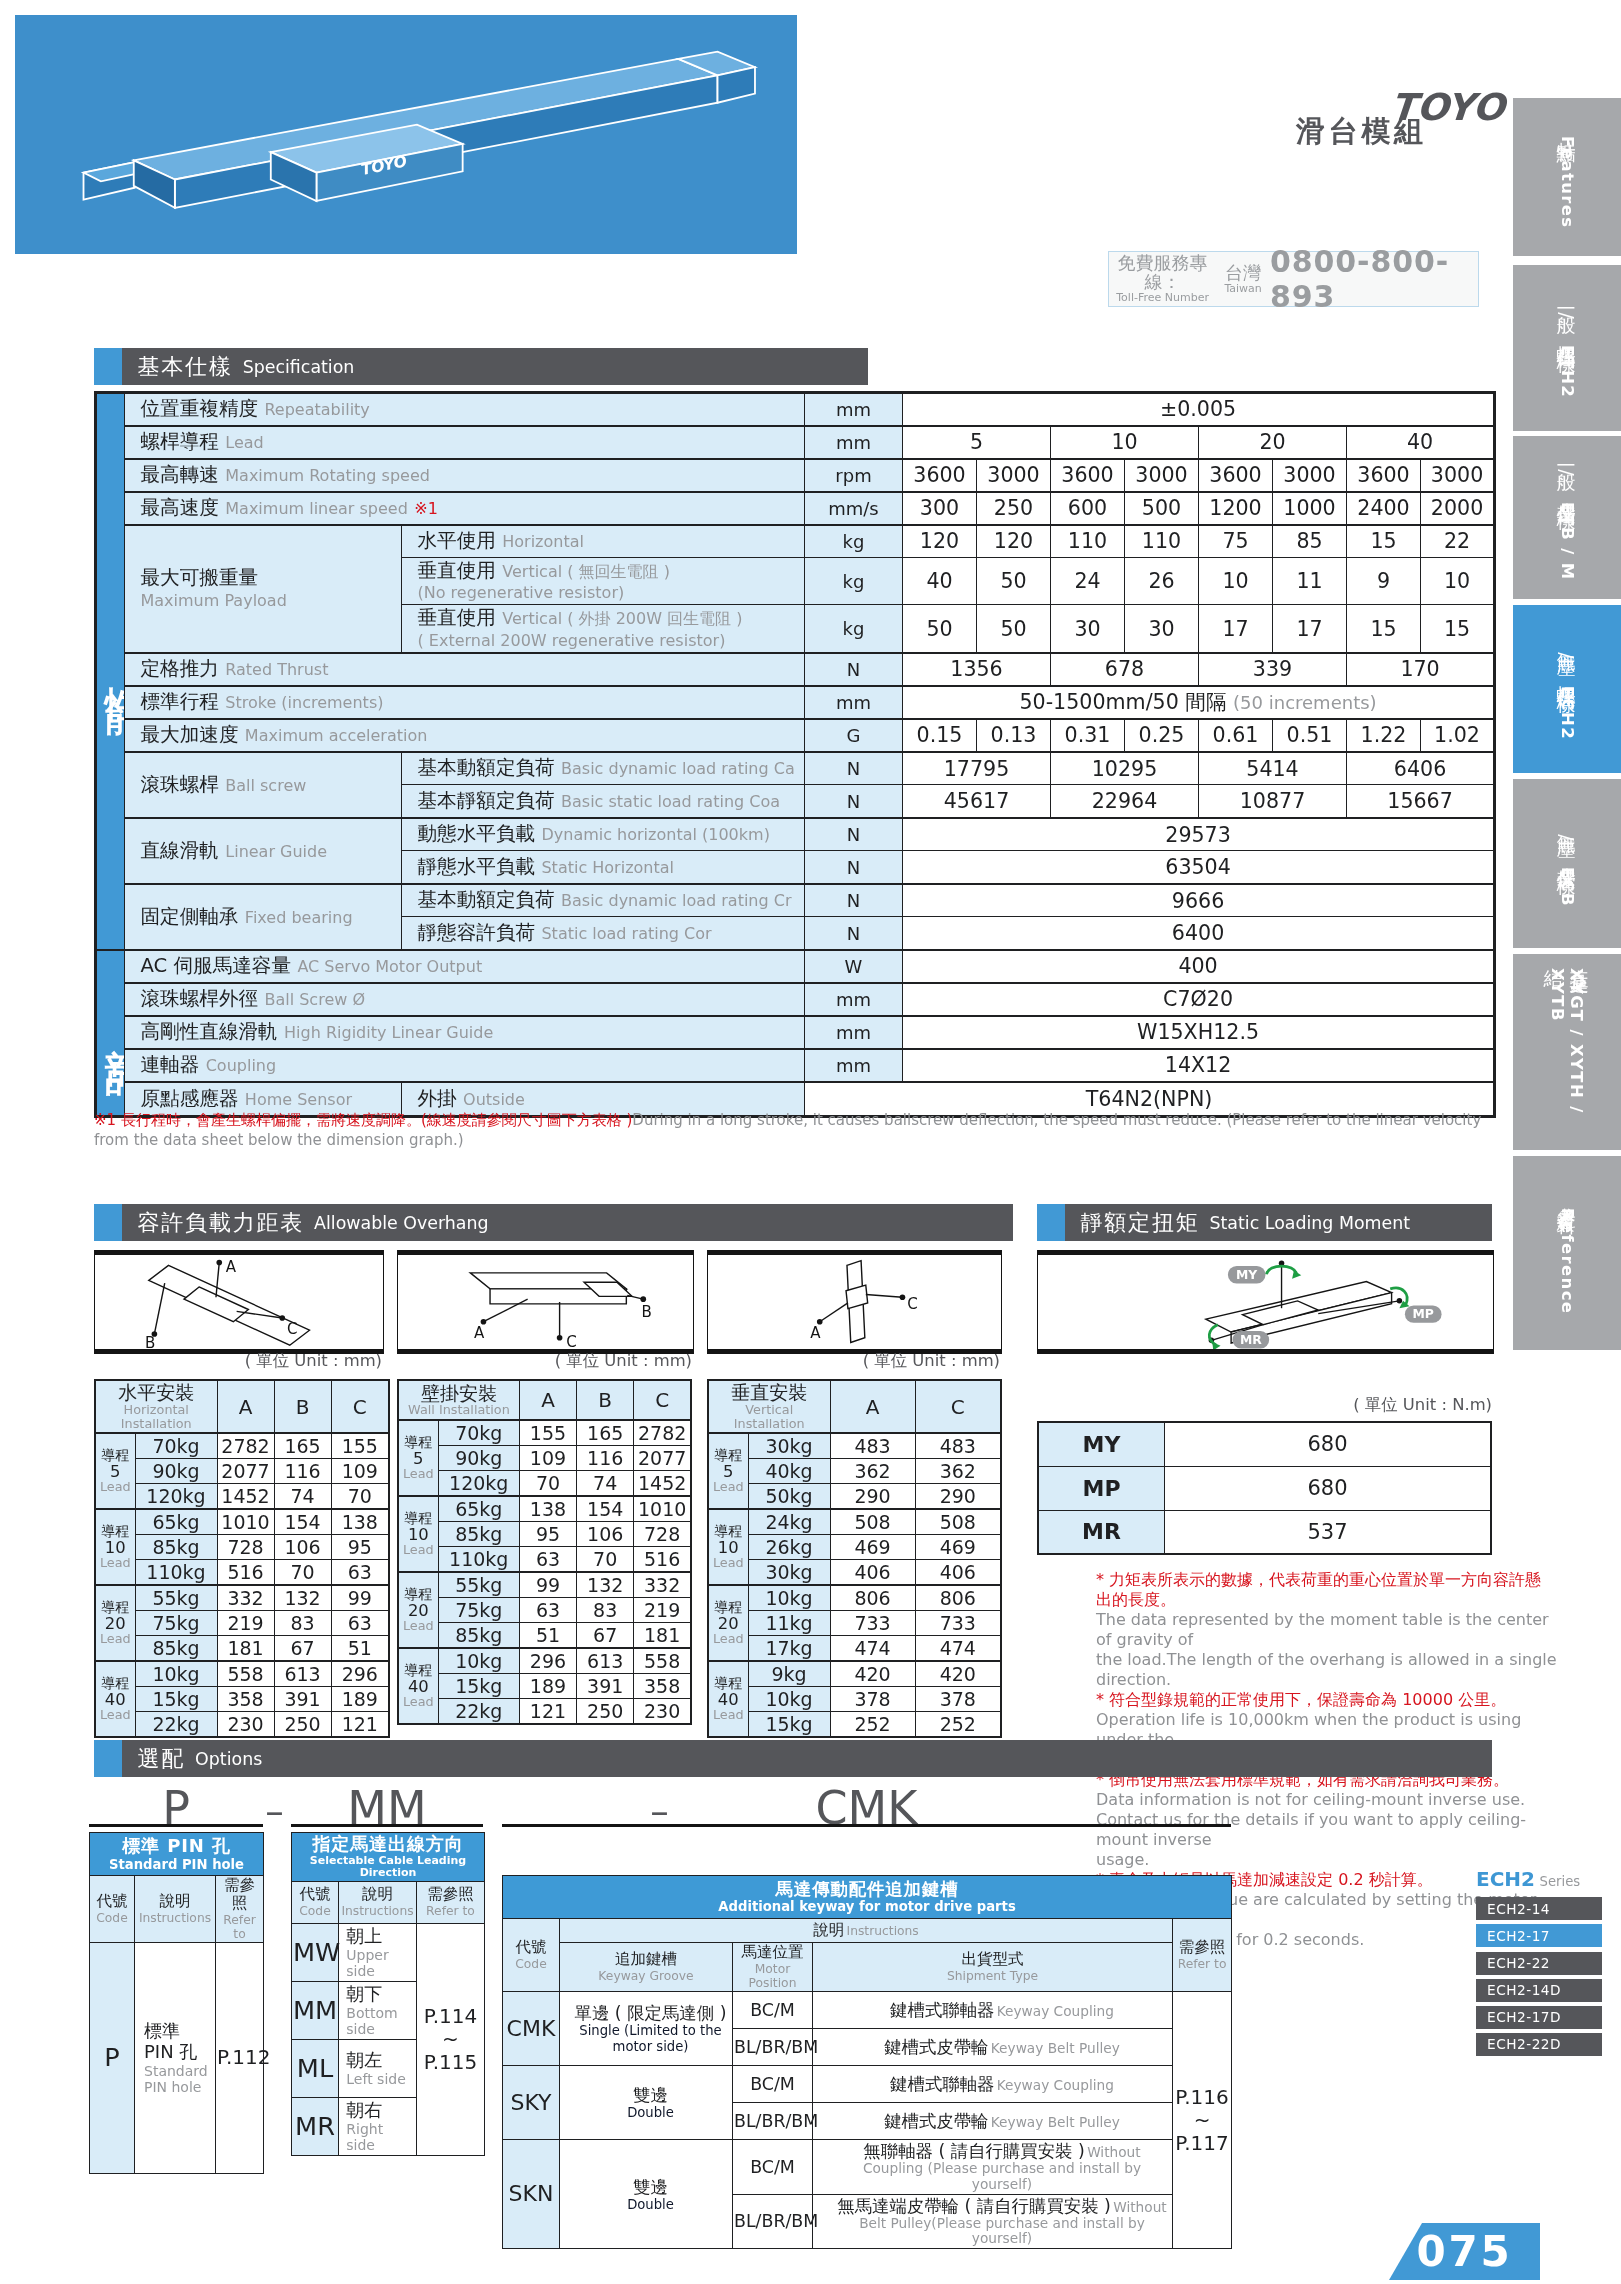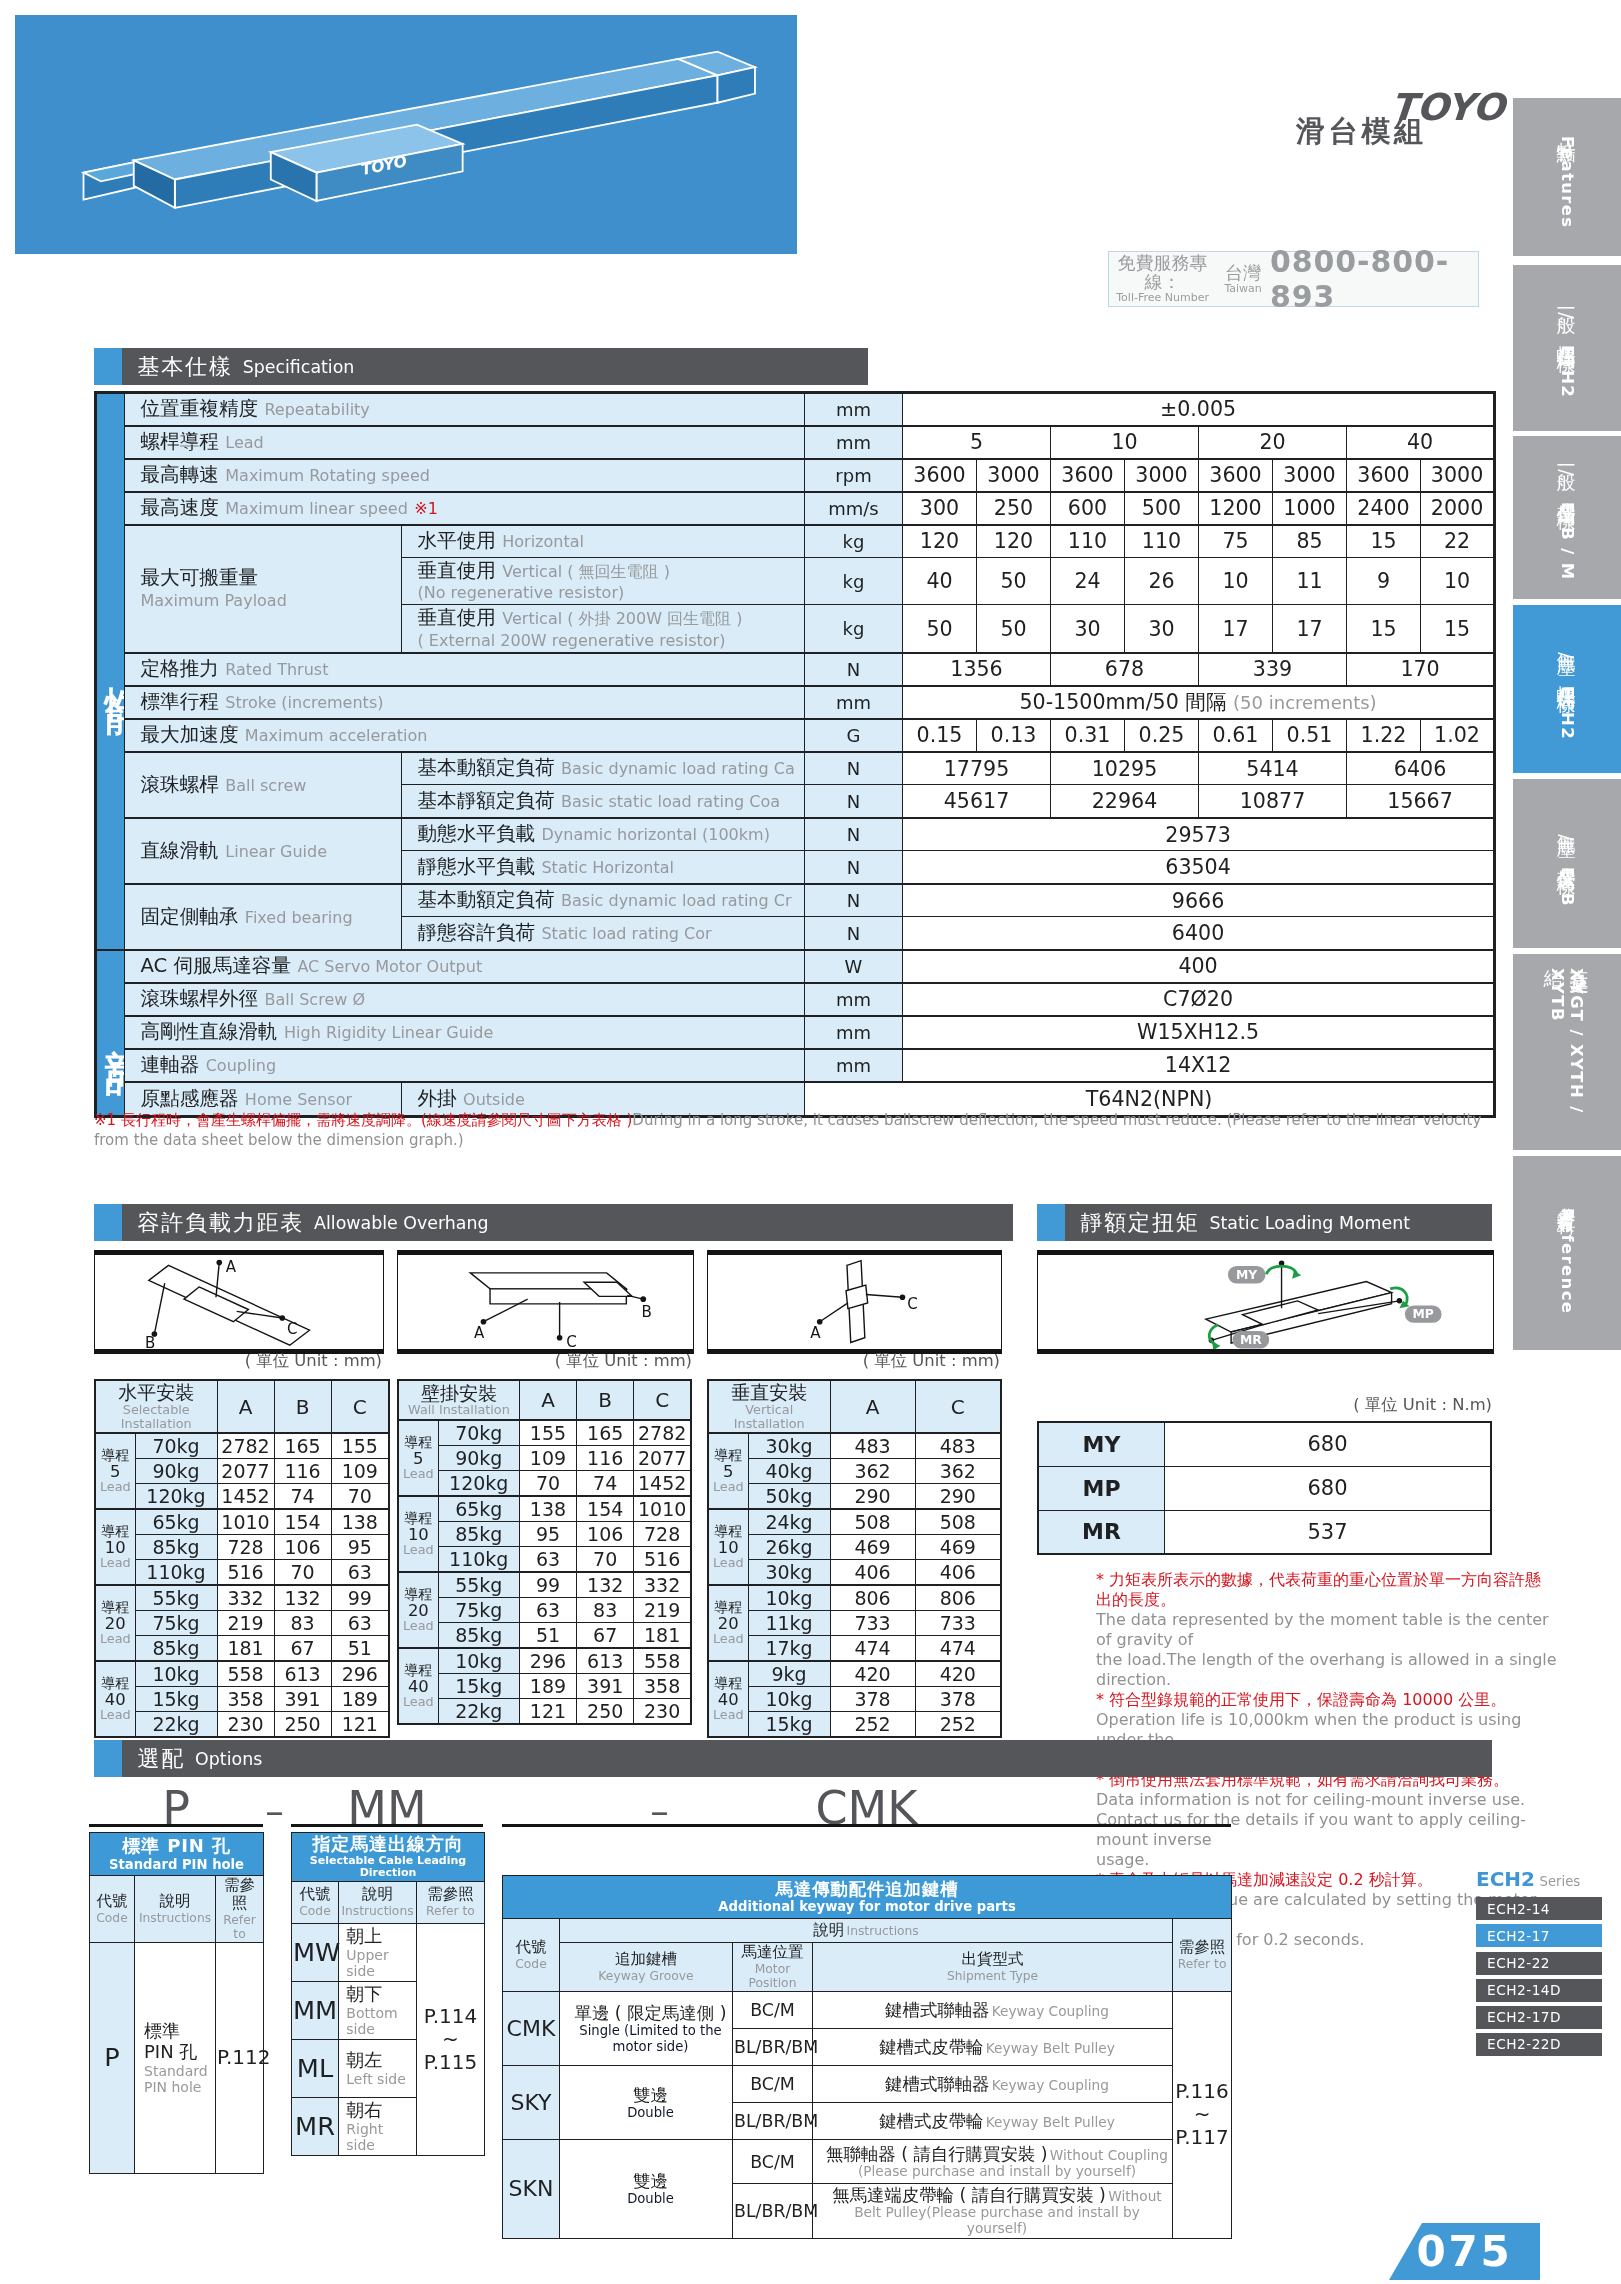--- a/index.html
+++ b/index.html
@@ -83,21 +83,21 @@
   .opt-colhdr .zh{font-size:15.5px;}
   .opt-colhdr .en{font-size:12.3px;color:#97999c;}
   .opt-code{background:#d9ecf8;font-size:25.6px;}
   .opt-desc .zh{font-size:18px;}
   .opt-desc .en{font-size:14px;color:#97999c;}
   .opt-refer{font-size:20px;line-height:1.3;}
   .kw-pos{font-size:17.4px;}
   .kw-groove{text-align:left;padding-left:10px;}
   .kw-groove .zh{font-size:17.4px;}
   .kw-groove .en{font-size:13.2px;color:#0f172a;display:block;}
-  .kw-ship{text-align:left;padding-left:10px;}
+  .kw-ship{text-align:left;padding-left:20px;}
   .kw-ship .zh{font-size:17.4px;}
   .kw-ship .en{font-size:13.7px;color:#97999c;}
   
   #series{left:1476px;top:1867px;width:126px;}
   #series-label .b{color:#3e97d4;font-size:20px;font-weight:700;}
   #series-label .l{color:#97999c;font-size:13.2px;margin-left:4.6px;}
   #series-list{margin-top:6.4px;display:flex;flex-direction:column;gap:4.1px;}
   .series-btn{height:23px;background:#55565a;color:#fff;font-size:13.7px;display:flex;align-items:center;padding-left:11px;letter-spacing:0.5px;}
   .series-btn.active{background:#4199d5;}
   
@@ -475,21 +475,21 @@
       <col style="width:40px">
       <col style="width:82px">
       <col style="width:57px">
       <col style="width:57px">
       <col style="width:58px">
     </colgroup>
     <tbody>
       <tr class="hdr">
         <th class="oh-name" colspan="2">
           <div class="zh">水平安裝</div>
-          <div class="en">Selectable Installation</div>
+          <div class="en">Horizontal Installation</div>
         </th>
         <th class="oh-col">A</th>
         <th class="oh-col">B</th>
         <th class="oh-col">C</th>
       </tr>
       <tr class="maj">
         <td class="oh-lead" rowspan="3">
           <div class="l1">導程</div>
           <div class="l2">5</div>
           <div class="l3">Lead</div>

